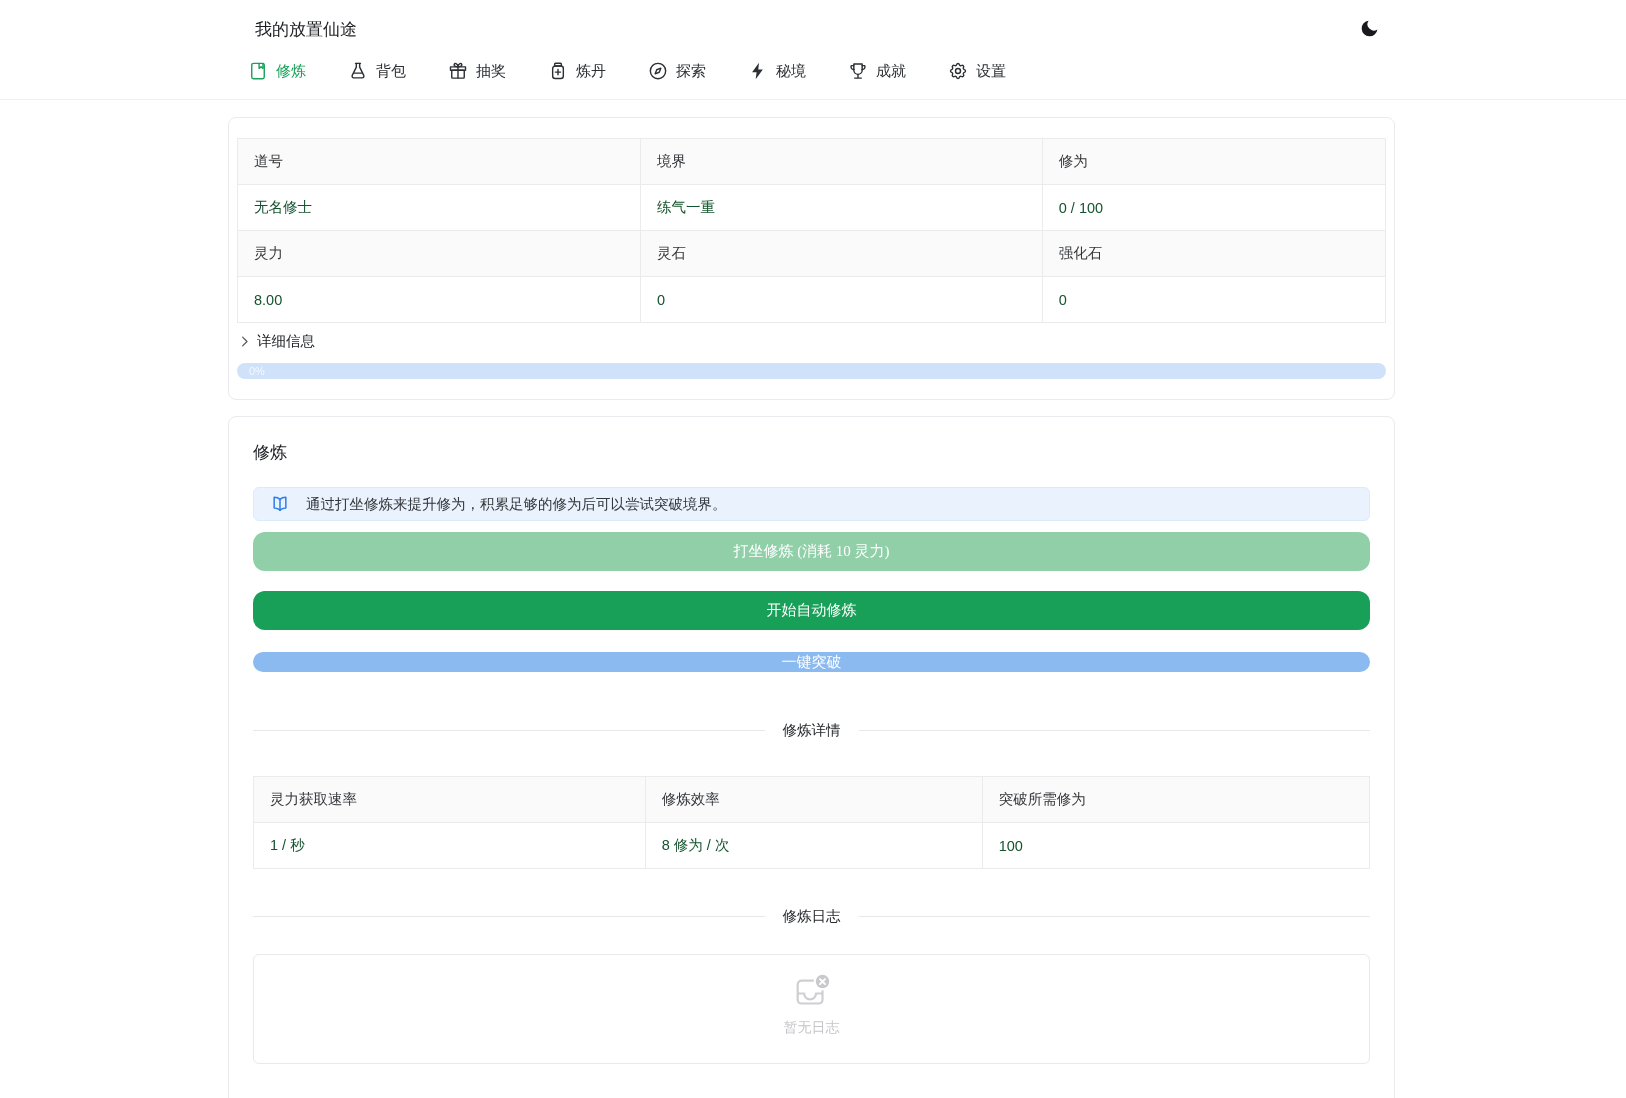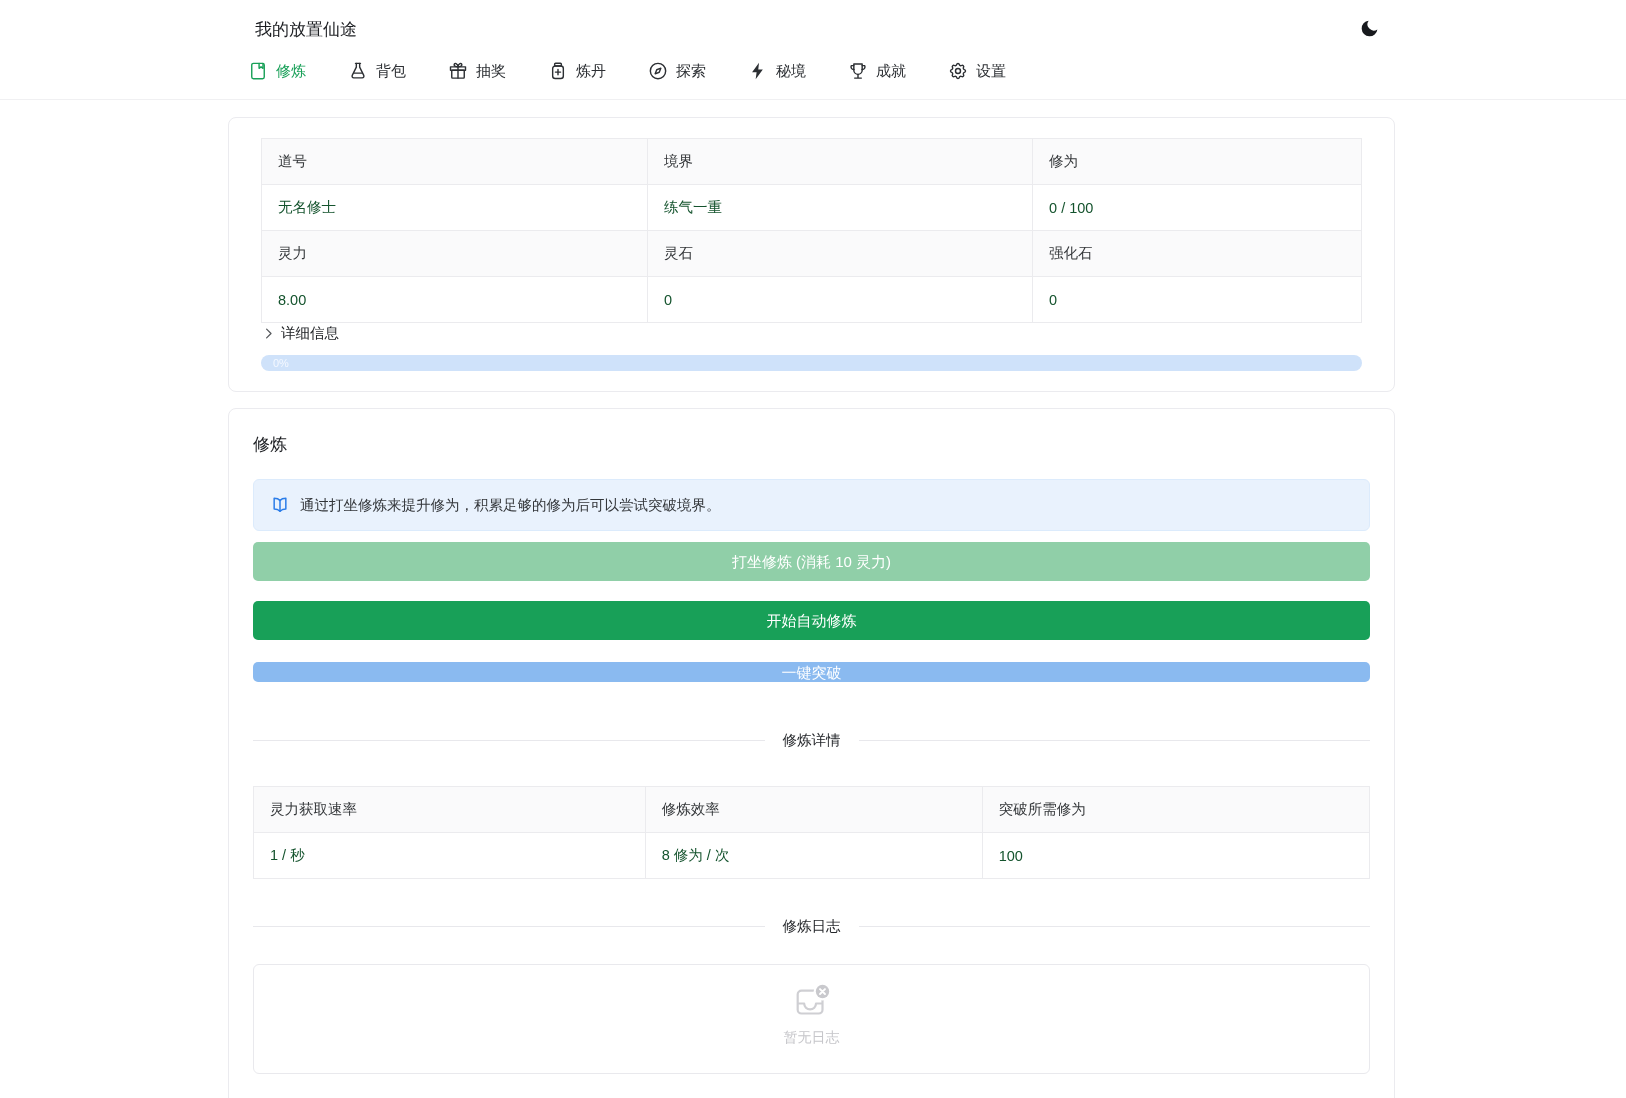--- a/index.html
+++ b/index.html
@@ -24,49 +24,49 @@
 
   :root {
     --green:#18a058;
     --border:#ebebee;
     --hdr-bg:#fafafb;
   }
 
   
   .container { width:1167px; margin:17px 0 0 228px; }
   .card { background:#fff; border:1px solid #ebebef; border-radius:8px; }
-  .card-stats { padding:20px 32px; }
+  .card-stats { padding:20px 8px; }
   .card-cult  { margin-top:16px; padding:24px; height:700px; }
 
   
   table.info-table { width:100%; border-collapse:collapse; table-layout:fixed; }
   table.info-table td {
     border:1px solid var(--border); height:46px; padding:0 16px;
     font-size:14.5px; color:#14532d; overflow:hidden; white-space:nowrap;
   }
   tr.hdr td { background:var(--hdr-bg); font-weight:500; color:#333639; }
   .t1 col.c1{width:35.1%} .t1 col.c2{width:35%} .t1 col.c3{width:29.9%}
   .t2 col.c1{width:35.1%} .t2 col.c2{width:30.2%} .t2 col.c3{width:34.7%}
 
   
-  .details-toggle { margin-top:0; display:flex; align-items:center; gap:5px;
+  .details-toggle { margin-top:8px; display:flex; align-items:center; gap:5px;
     font-size:14.5px; color:#212327; cursor:pointer; width:fit-content; line-height:20px; }
   .details-toggle .chev { width:15px; height:15px; color:#55585c; }
   .progress { margin-top:12px; height:16px; border-radius:8px; background:#cfe2fa; position:relative; overflow:hidden; }
   .progress-label { position:absolute; left:12px; top:0; line-height:16px; font-size:11px; color:#f4f8ff; }
 
   
   .section-title { font-size:17px; font-weight:500; color:#1d1f23; line-height:24px; }
   .alert { margin-top:22px; background:#e9f2fd; border:1px solid #dcebfc; border-radius:6px;
-    padding:0 16px; height:52px; display:flex; align-items:center; gap:10px;
+    padding:0 16px; height:34px; display:flex; align-items:center; gap:16px;
     font-size:14.5px; color:#33363a; }
   .alert .aicon { width:20px; height:20px; color:#2b7de9; flex:0 0 auto; }
 
-  .btn { display:block; width:100%; border:none; border-radius:5px; color:#fff;
-    font-size:15px; cursor:pointer; font-family:Liberation Sans, sans-serif; line-height:1; }
+  .btn { display:block; width:100%; border:none; border-radius:12px; color:#fff;
+    font-size:15px; cursor:pointer; font-family:Liberation Serif, serif; line-height:1; }
   .btn-meditate { margin-top:11px; height:39px; background:#90cfa8; }
   .btn-auto     { margin-top:20px; height:39px; background:#18a058; }
   .btn-break    { margin-top:22px; height:20px; background:#8abaf0; }
 
   .divider { display:flex; align-items:center; font-size:14.5px; color:#26282c; height:24px; }
   .divider::before, .divider::after { content:""; flex:1 1 auto; border-top:1px solid #e8e8ec; }
   .divider span { padding:0 18px; }
   .divider.d1 { margin:46px 0 34px; }
   .divider.d2 { margin:35px 0 26px; }
 

